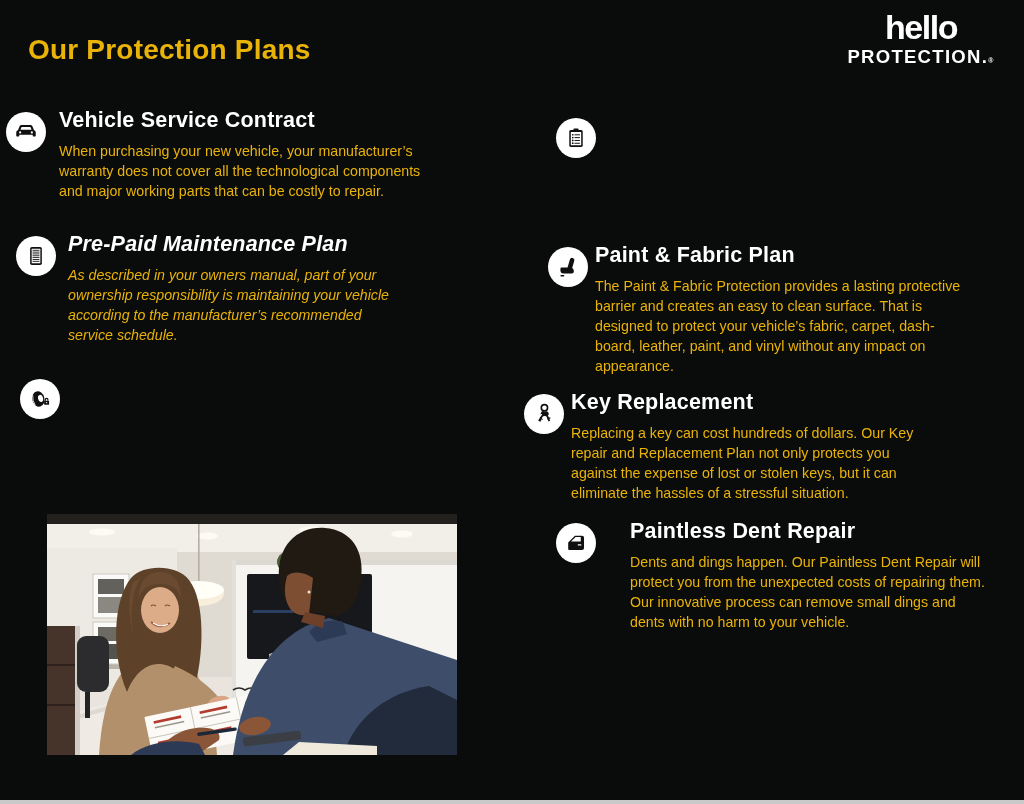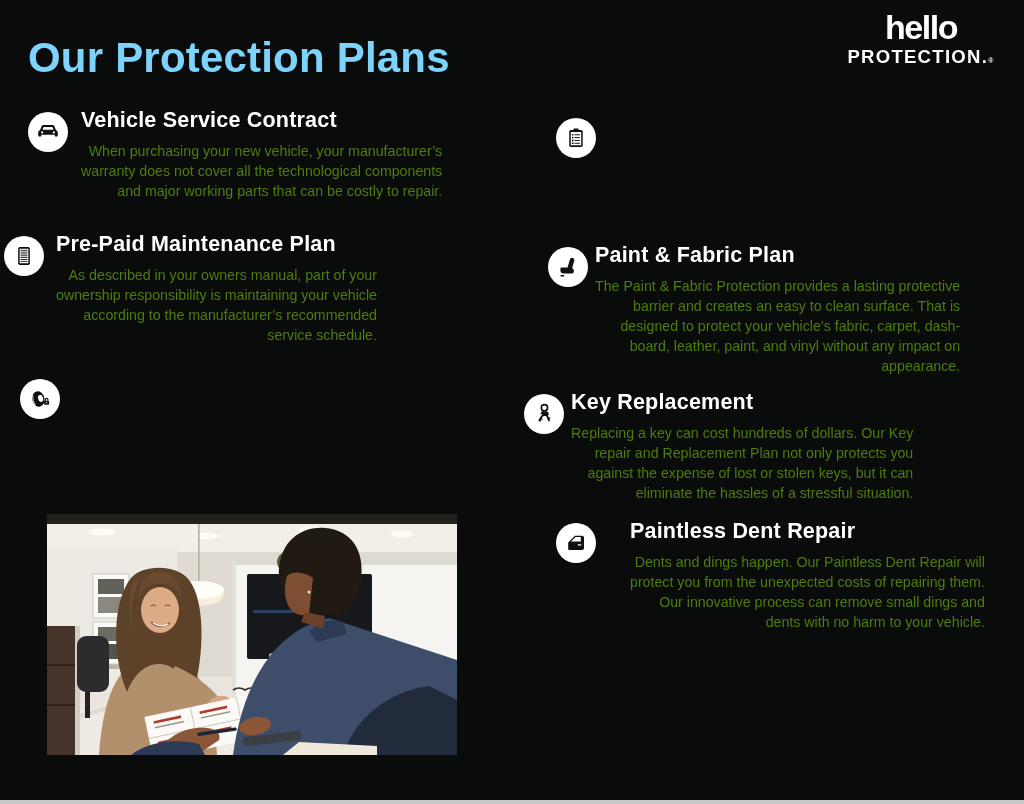--- a/index.html
+++ b/index.html
@@ -4,36 +4,36 @@
 <style>
   html,body{margin:0;padding:0;}
   body{
     width:1024px;height:804px;position:relative;overflow:hidden;
     background:#0a0c0c;color:#fff;
     font-family:"Liberation Sans", sans-serif;
   }
   .bottom-strip{position:absolute;left:0;bottom:0;width:1024px;height:4px;background:#c9c9c9;}
   .page-title{
     position:absolute;left:28px;top:34px;margin:0;
-    font-size:42px;font-weight:700;letter-spacing:.2px;color:#7dd3fc;
+    font-size:28px;font-weight:700;letter-spacing:.2px;color:#eab308;
   }
   .logo{position:absolute;top:10px;right:14px;width:178px;text-align:center;line-height:1;}
   .logo-hello{font-size:34px;font-weight:800;letter-spacing:-1.5px;line-height:1.05;}
   .logo-sub{font-size:18.5px;font-weight:700;letter-spacing:1.3px;margin-top:2px;white-space:nowrap;}
   .reg{font-size:7px;vertical-align:baseline;}
   .plan{position:absolute;display:flex;align-items:flex-start;}
   .plan .icon-circle{
     width:40px;height:40px;min-width:40px;margin-top:4px;border-radius:50%;
     background:#fff;display:flex;align-items:center;justify-content:center;
   }
   .plan .txt{display:flex;flex-direction:column;}
   .plan h2{margin:0 0 9px;font-size:21.5px;font-weight:700;letter-spacing:.2px;color:#fff;}
-  .plan .desc{margin:0;font-size:14.2px;line-height:1.4;color:#4d7c0f;white-space:pre;text-align:right;}
-  .p0{left:28px;top:108px;} .p0 .txt{margin-left:13px;}
-  .p1{left:4px;top:232px;} .p1 .txt{margin-left:12px;}
+  .plan .desc{margin:0;font-size:14.2px;line-height:1.4;color:#eab308;white-space:pre;}
+  .p0{left:6px;top:108px;} .p0 .txt{margin-left:13px;}
+  .p1{left:16px;top:232px;font-style:italic;} .p1 .txt{margin-left:12px;}
   .p2{left:20px;top:375px;} .p2 .txt{margin-left:15px;}
   .p3{left:556px;top:114px;} .p4{left:548px;top:243px;}
   .p5{left:524px;top:390px;} .p6{left:556px;top:519px;gap:27px;}
   .p3 .txt,.p4 .txt,.p5 .txt,.p6 .txt{margin-left:7px;}
   .photo{position:absolute;left:47px;top:514px;width:410px;height:241px;overflow:hidden;}
   .photo svg{display:block;}
 </style>
 </head>
 <body>
 

